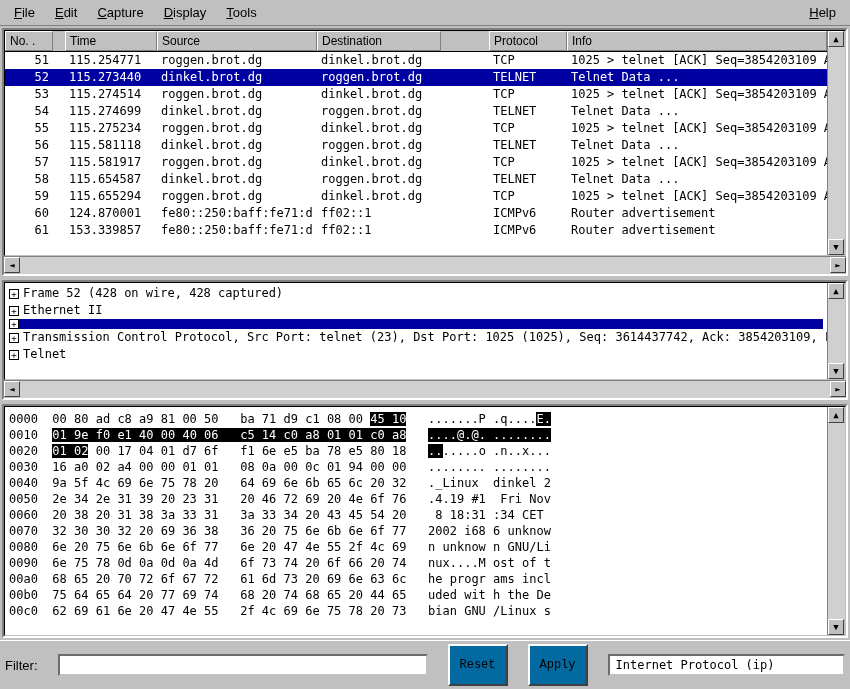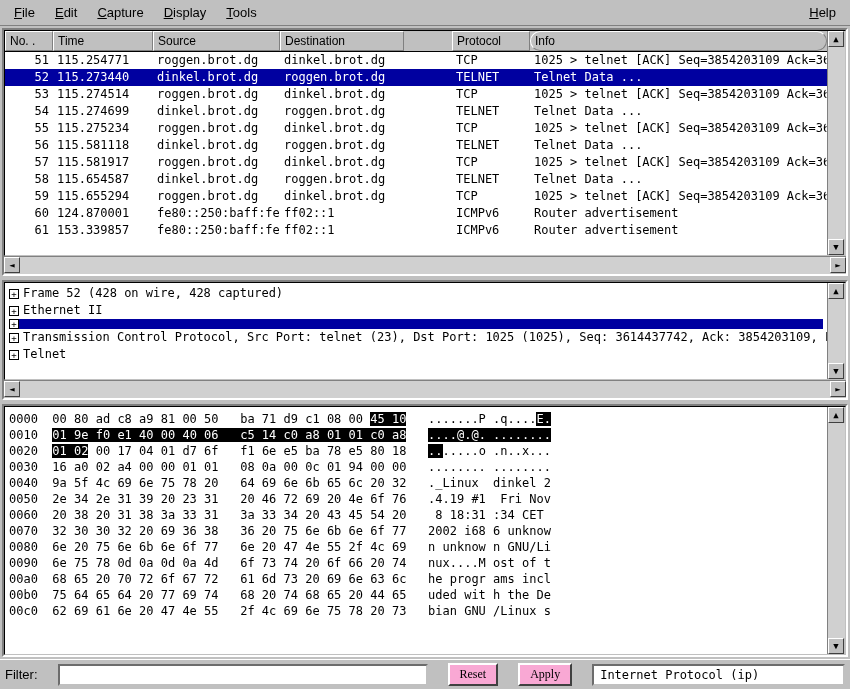--- a/index.html
+++ b/index.html
@@ -70,25 +70,25 @@
     white-space: nowrap;
     line-height: 17px;
   }
   .packet-row.selected { background: #0000a0; color: #ffffff; }
   .packet-row .cell {
     padding: 0 4px;
     overflow: hidden;
     white-space: nowrap;
   }
   .col-no   { width: 48px; text-align: right; }
-  .col-time { width: 100px; }
-  .col-src  { width: 127px; }
+  .col-time { width: 92px; margin-left: 12px; }
+  .col-src  { width: 160px; }
   .col-dst  { width: 124px; }
   .col-proto{ width: 78px; margin-left: 48px; }
-  .col-info { flex: 1; border-radius: 10px; }
+  .col-info { flex: 1; }
   .packet-header .col-no { text-align:left; }
 
   .vscroll {
     width: 18px;
     background: #c0c0c0;
     border-left: 1px solid #808080;
     display:flex; flex-direction:column;
   }
   .vscroll .arrow, .hscroll .arrow {
     width:16px; height:16px;
@@ -137,21 +137,21 @@
     border-top:1px solid #fff;
     font-family: sans-serif; font-size:13px;
   }
   .bottombar input[type=text] {
     font-family: monospace; font-size:12px;
     border:2px inset #c0c0c0; background:#fff; padding:2px 4px;
   }
   .filter-input { flex:0 0 370px; }
   .btn3d {
     border:2px solid; border-color:#fff #404040 #404040 #fff;
-    background:#f9a8d4; padding:2px 10px; font-family:Liberation Serif, serif; font-size:12px;
+    background:#0369a1; padding:12px 10px; font-family:Liberation Mono, monospace; font-size:12px;
   }
   .status {
     flex:1; border:2px inset #c0c0c0; background:#fff; padding:2px 6px;
     font-family: monospace; font-size:12px;
   }
 </style>
 </head>
 <body>
 
 <div class="menubar">

